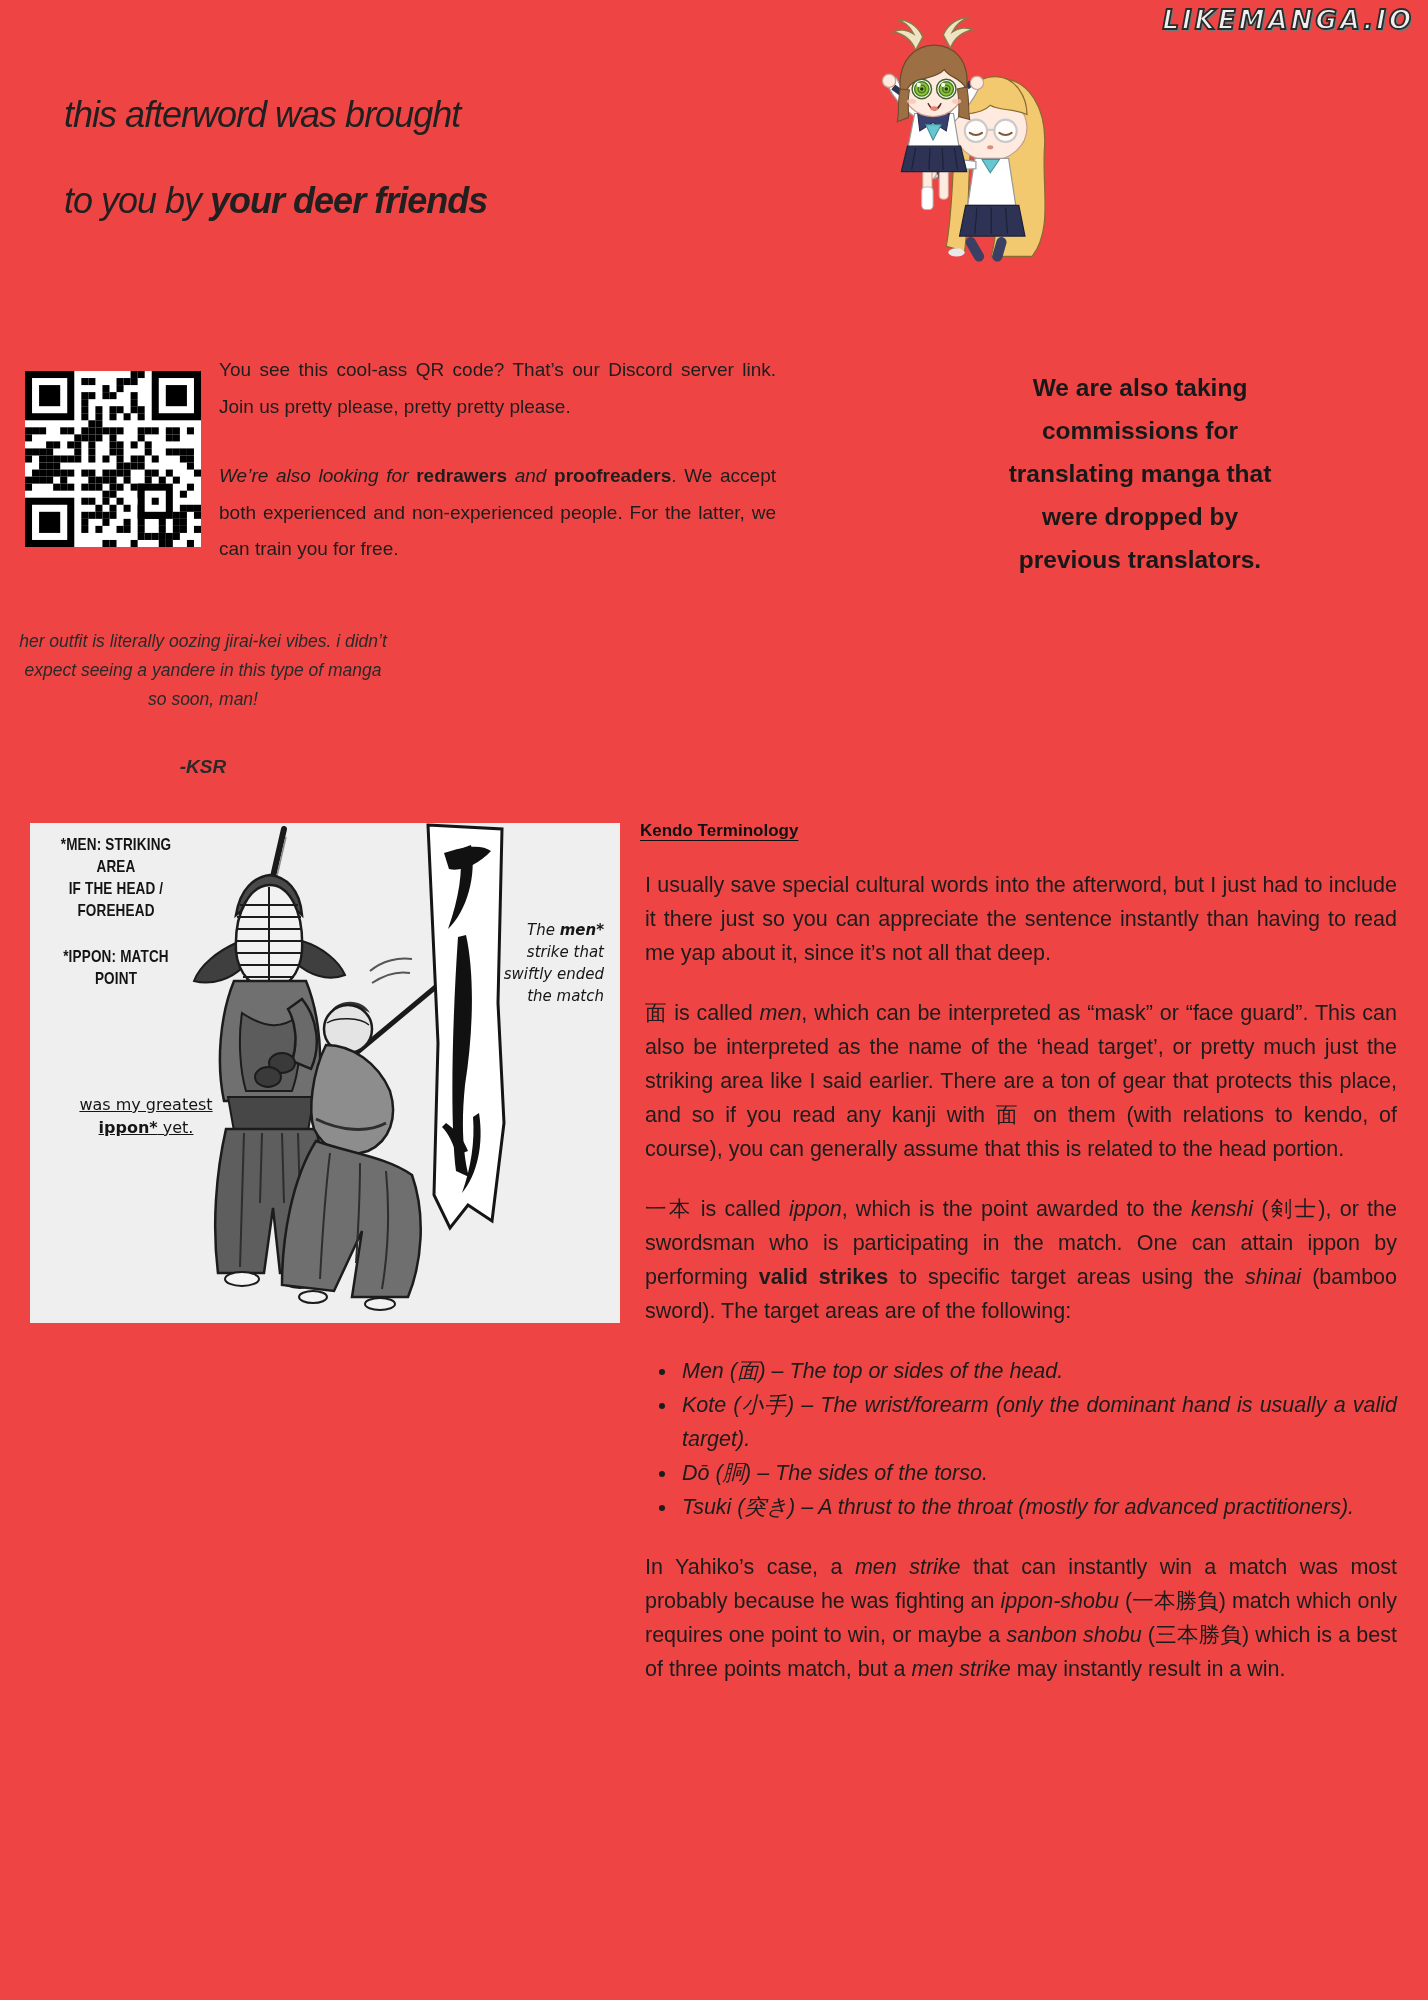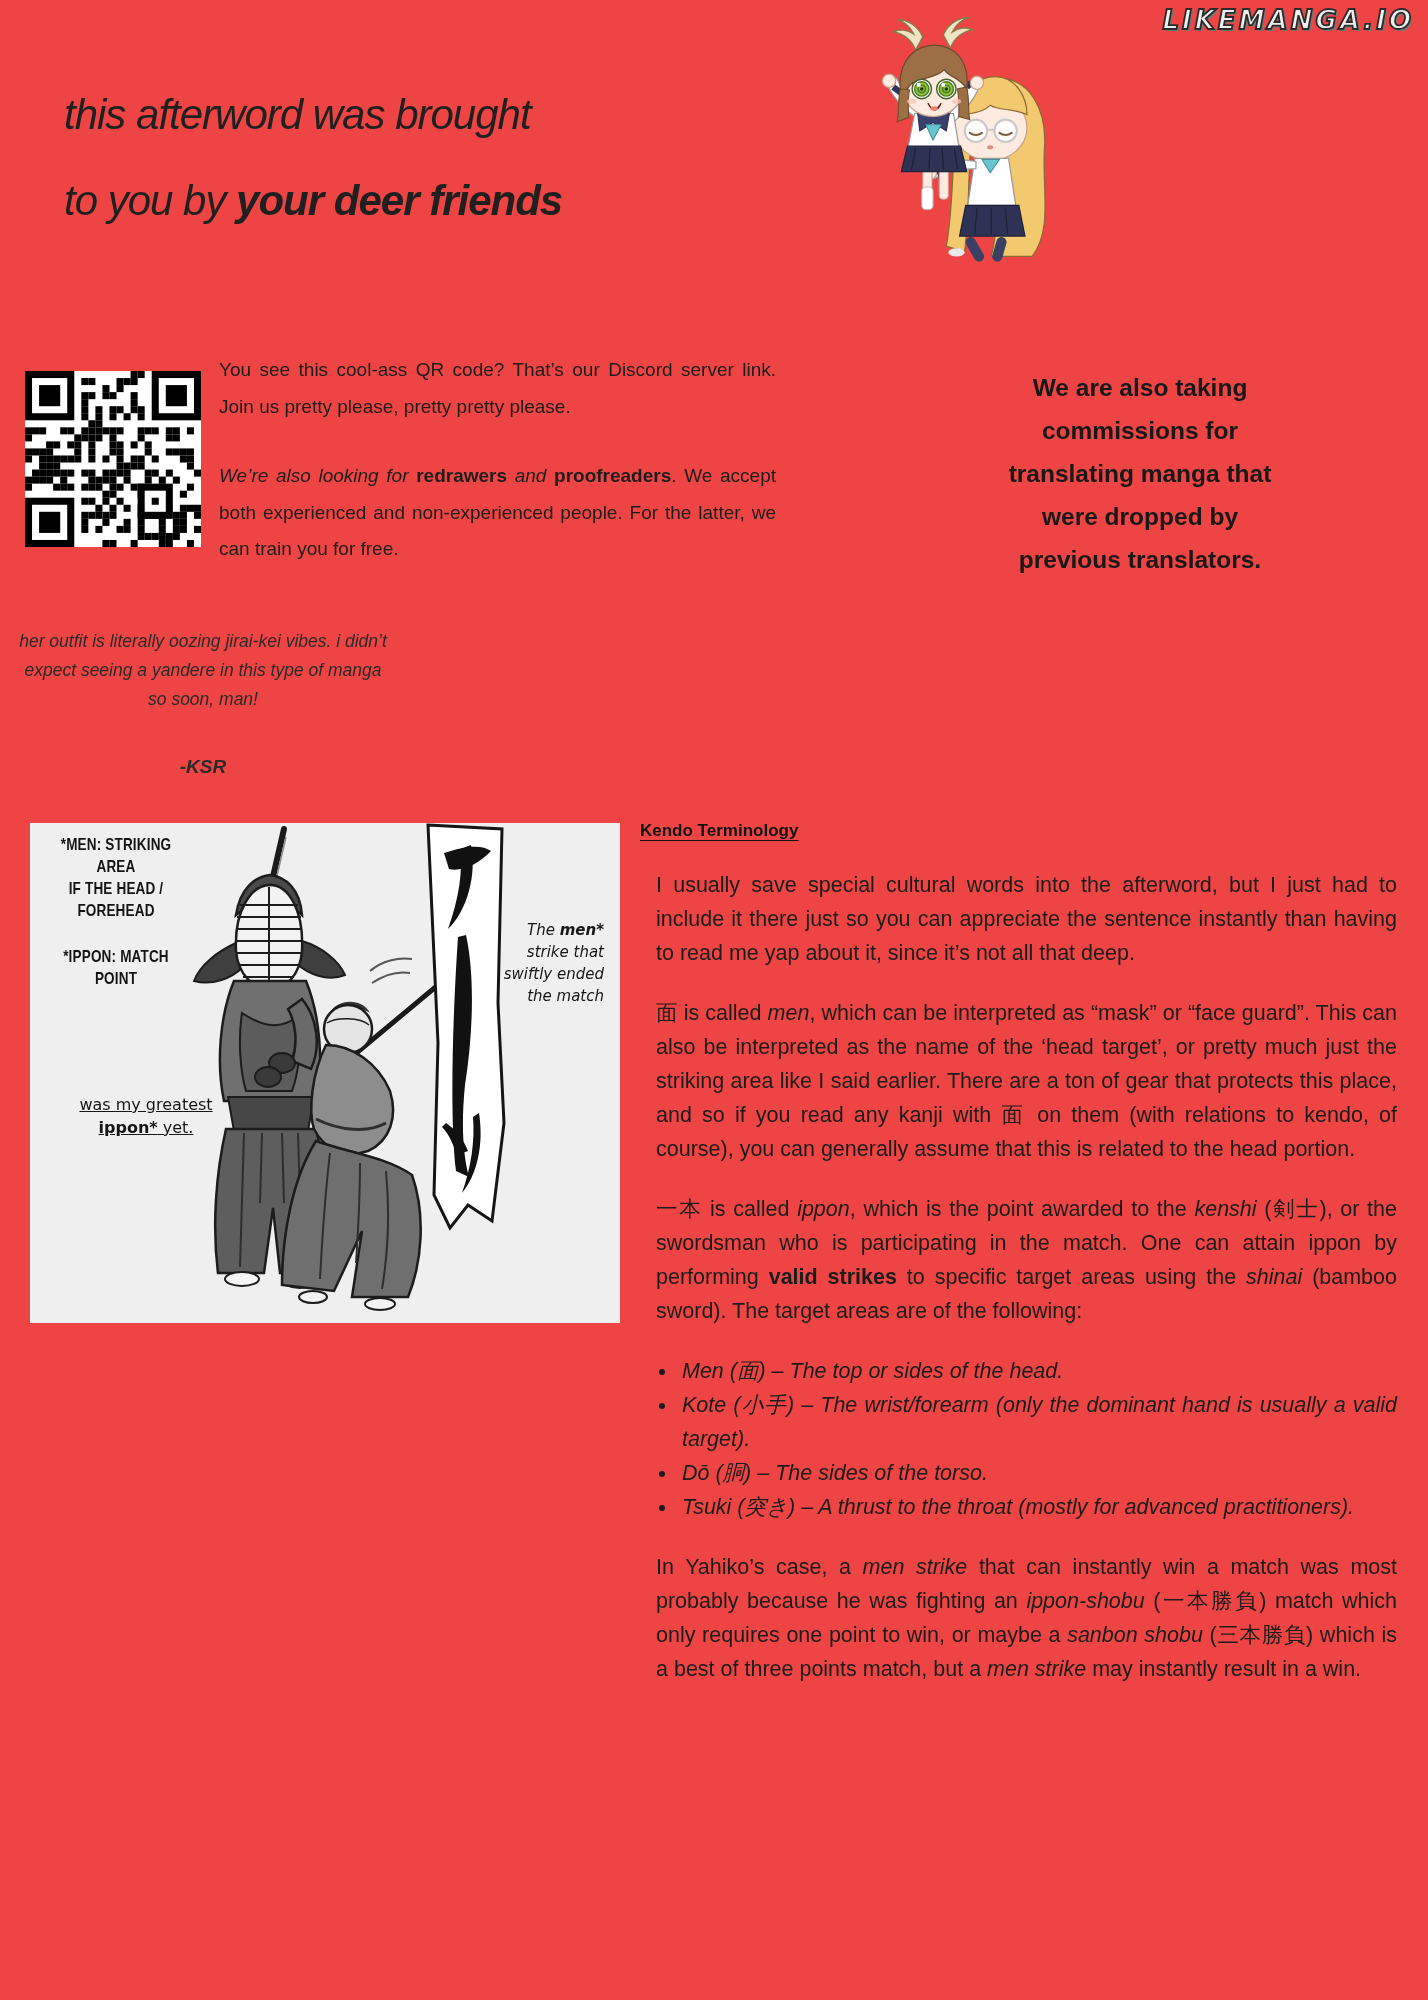--- a/index.html
+++ b/index.html
@@ -5,21 +5,21 @@
   html,body{margin:0;padding:0;background:#ffffff;}
   .page{position:relative;width:1428px;height:2000px;background:#ef4444;overflow:hidden;
         font-family:"Liberation Sans",sans-serif;color:#1d1d1d;}
   .b{font-weight:700;}
   .i{font-style:italic;}
 
   .watermark{position:absolute;top:5px;right:14px;font-family:"DejaVu Sans",sans-serif;
     font-size:26px;font-weight:700;font-style:italic;letter-spacing:3px;color:#efefef;
     -webkit-text-stroke:1.8px #2b2b2b;text-shadow:2px 2px 0 #777;}
 
-  .title{position:absolute;left:64px;top:72px;font-size:42px;font-style:italic;
+  .title{position:absolute;left:64px;top:72px;font-size:36px;font-style:italic;
     line-height:86px;letter-spacing:-1px;color:#202020;white-space:nowrap;}
 
   .mascot{position:absolute;left:836px;top:14px;width:240px;height:248px;}
 
   .qr{position:absolute;left:25px;top:371px;width:176px;height:176px;}
 
   .recruit{position:absolute;left:219px;top:352px;width:557px;font-size:19px;
     line-height:36.5px;text-align:justify;}
   .recruit .para2{margin-top:33px;}
 
@@ -44,21 +44,21 @@
     font-family:"DejaVu Sans",sans-serif;font-size:16px;line-height:23px;
     white-space:pre-line;color:#161616;text-decoration:underline;}
   .caption{position:absolute;left:470px;top:96px;width:104px;text-align:right;
     font-family:"DejaVu Sans",sans-serif;font-style:italic;font-size:15px;
     line-height:22px;color:#161616;}
 
   .kendo-col{position:absolute;left:640px;top:816px;width:757px;font-size:21.5px;
     line-height:34px;text-align:justify;color:#1c1c1c;}
   .kendo-col h2{margin:0 0 22px 0;font-size:17px;line-height:30px;
     text-decoration:underline;text-underline-offset:4px;color:#111;text-align:left;}
-  .kendo-col p{margin:0 0 26px 16px;}
+  .kendo-col p{margin:0 0 26px 5px;}
   .kendo-col ul{margin:0 0 26px 0;padding:0 0 0 38px;}
   .kendo-col li{margin:0;padding-left:4px;font-style:italic;}
 </style>
 </head>
 <body>
 
 <div class="page">
 
   <div class="watermark">LIKEMANGA.IO</div>
 

